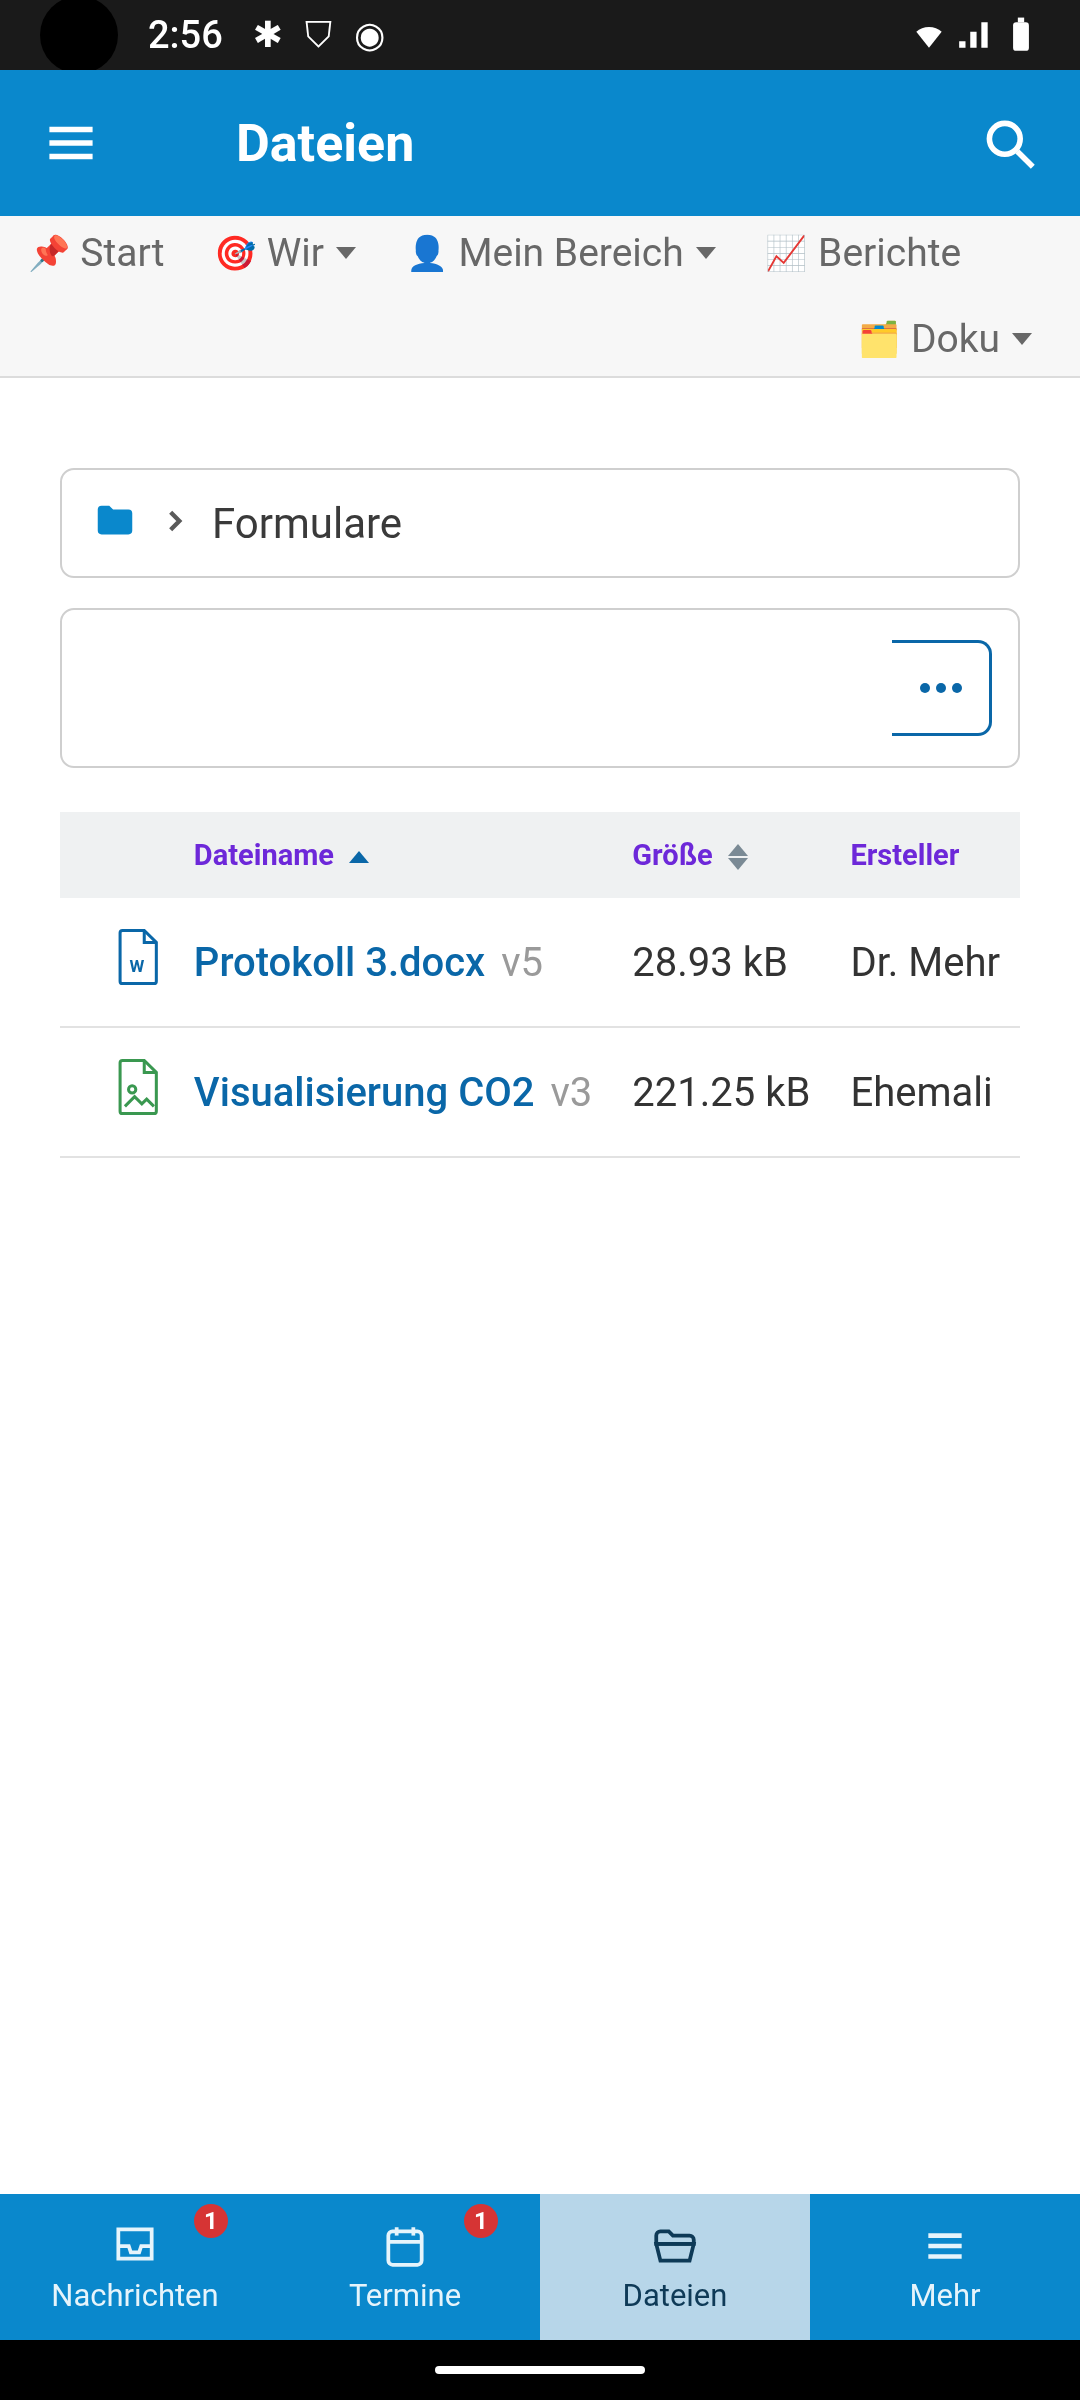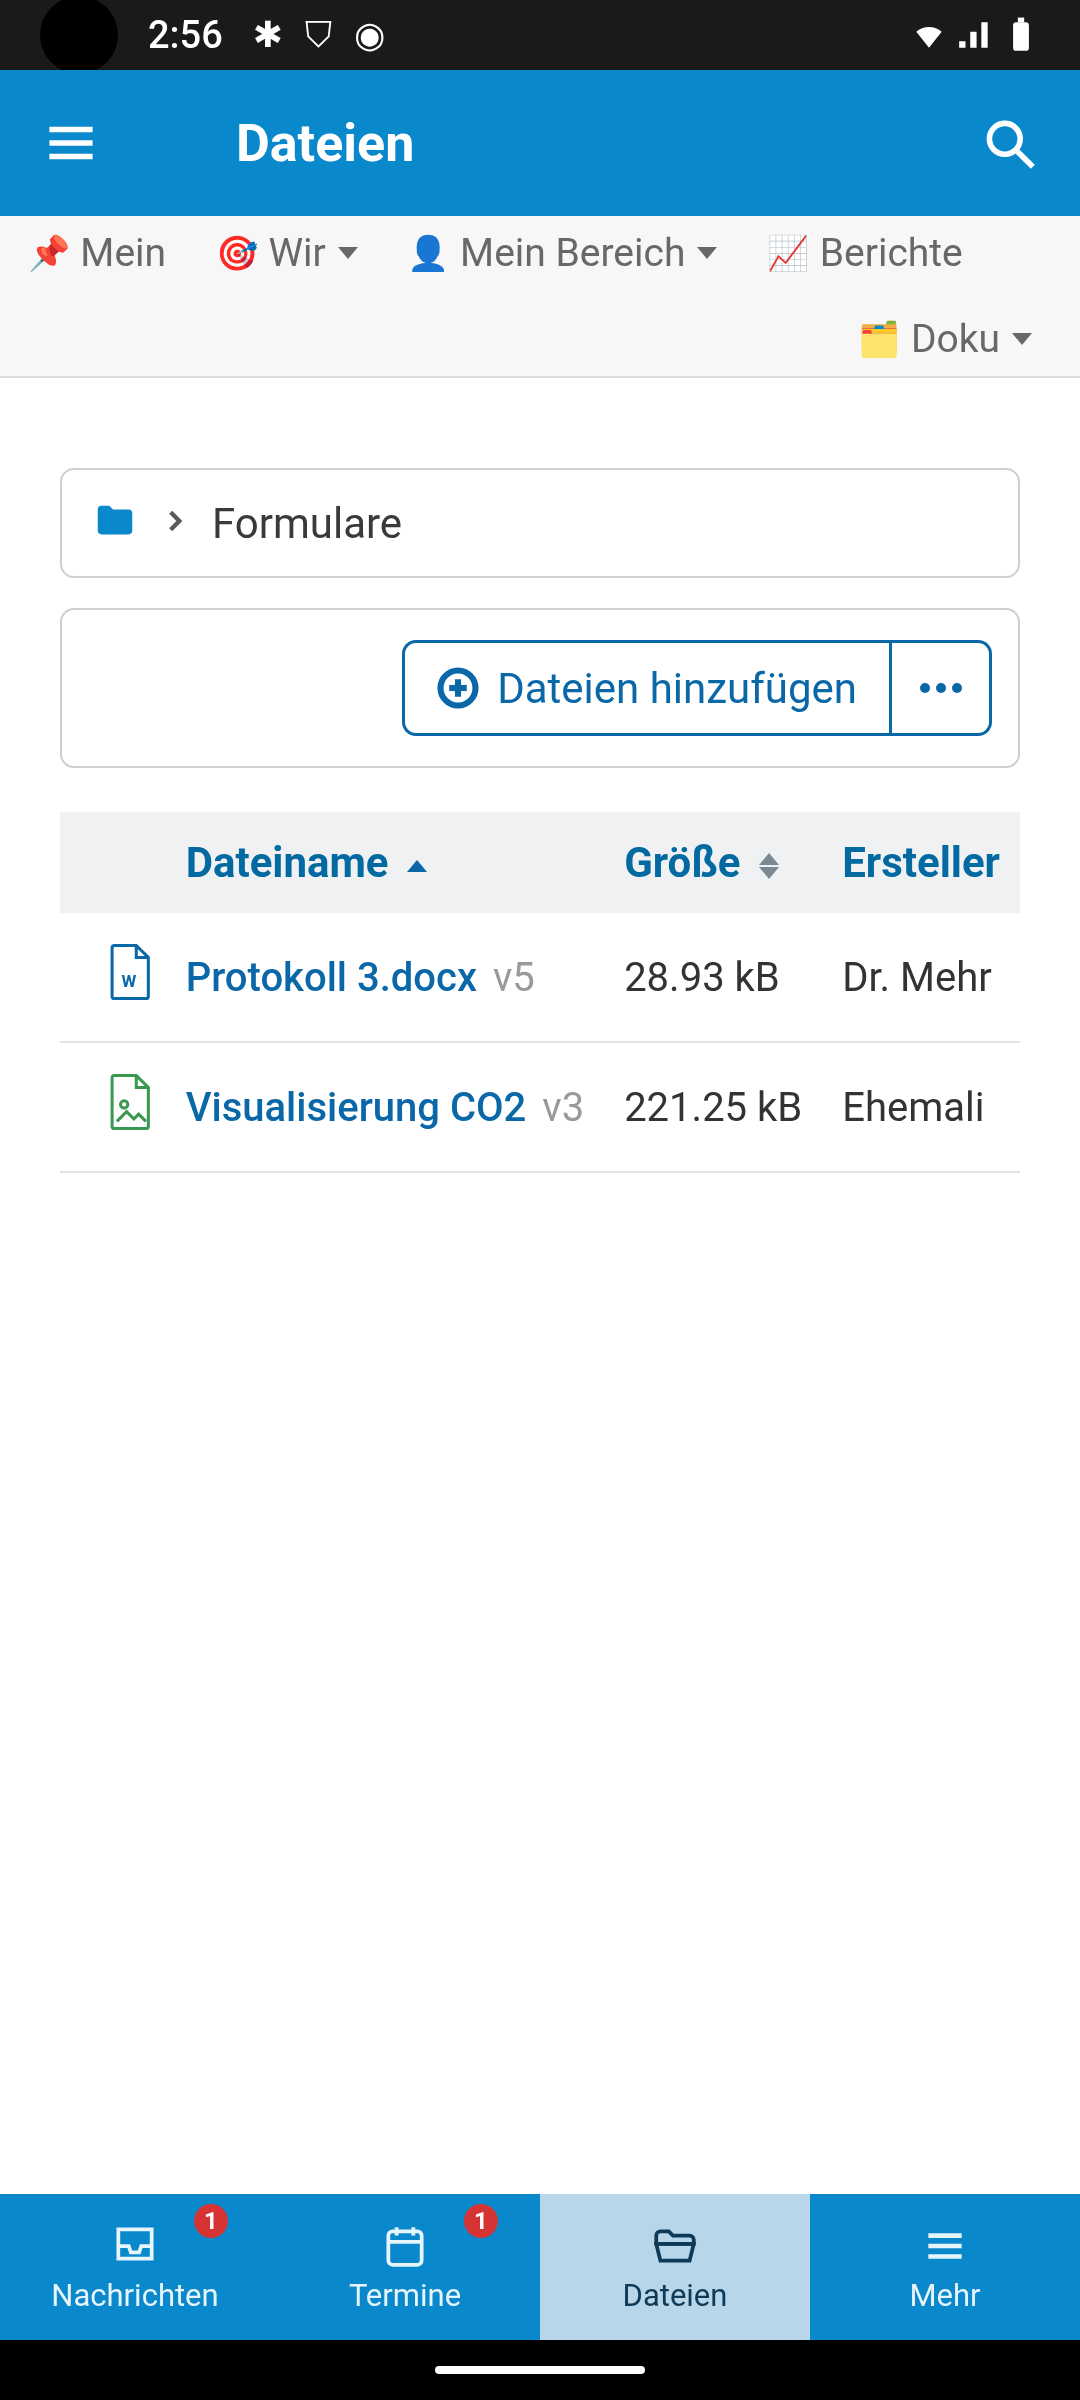--- a/index.html
+++ b/index.html
@@ -151,23 +151,23 @@
   .file-table {
     margin-top: 44px;
     width: 100%;
     border-collapse: collapse;
     font-size: 40px;
   }
   .file-table th {
     background: #eff1f2;
     text-align: left;
     padding: 26px 20px;
-    color: #0369a1;
+    color: #6d28d9;
     font-weight: 700;
-    font-size: 42px;
+    font-size: 29px;
     white-space: nowrap;
   }
   .file-table th:first-child { width: 170px; }
   .sort-ind {
     display: inline-flex; flex-direction: column; gap: 2px;
     margin-left: 8px; vertical-align: middle;
   }
   .sort-ind .tri {
     width: 0; height: 0;
     border-left: 10px solid transparent;
@@ -275,21 +275,21 @@
         <circle cx="17" cy="17" r="11"></circle>
         <line x1="26" y1="26" x2="37" y2="37"></line>
       </svg>
   </div>
 </div>
 
 <div class="secondary-nav">
   <div class="nav-row">
     <div class="nav-item">
       <span class="emoji">📌</span>
-      <span>Mein</span>
+      <span>Start</span>
     </div>
     <div class="nav-item">
       <span class="emoji">🎯</span>
       <span>Wir</span>
       <span class="dropdown-caret"></span>
     </div>
     <div class="nav-item">
       <span class="emoji">👤</span>
       <span>Mein Bereich</span>
       <span class="dropdown-caret"></span>
@@ -319,28 +319,20 @@
     <span class="chev">
       <svg viewBox="0 0 24 24">
           <polyline points="8,4 16,12 8,20"></polyline>
         </svg>
     </span>
     <span class="crumb-label">Formulare</span>
   </div>
 
   <div class="toolbar">
     <div class="add-files-btn">
-      <div class="add-main">
-        <svg viewBox="0 0 24 24">
-            <circle cx="12" cy="12" r="10"></circle>
-            <line x1="12" y1="7" x2="12" y2="17"></line>
-            <line x1="7" y1="12" x2="17" y2="12"></line>
-          </svg>
-        <span>Dateien hinzufügen</span>
-      </div>
       <div class="add-dropdown">
         <span class="dots">
             <span></span>
             <span></span>
             <span></span>
           </span>
       </div>
     </div>
   </div>
 

